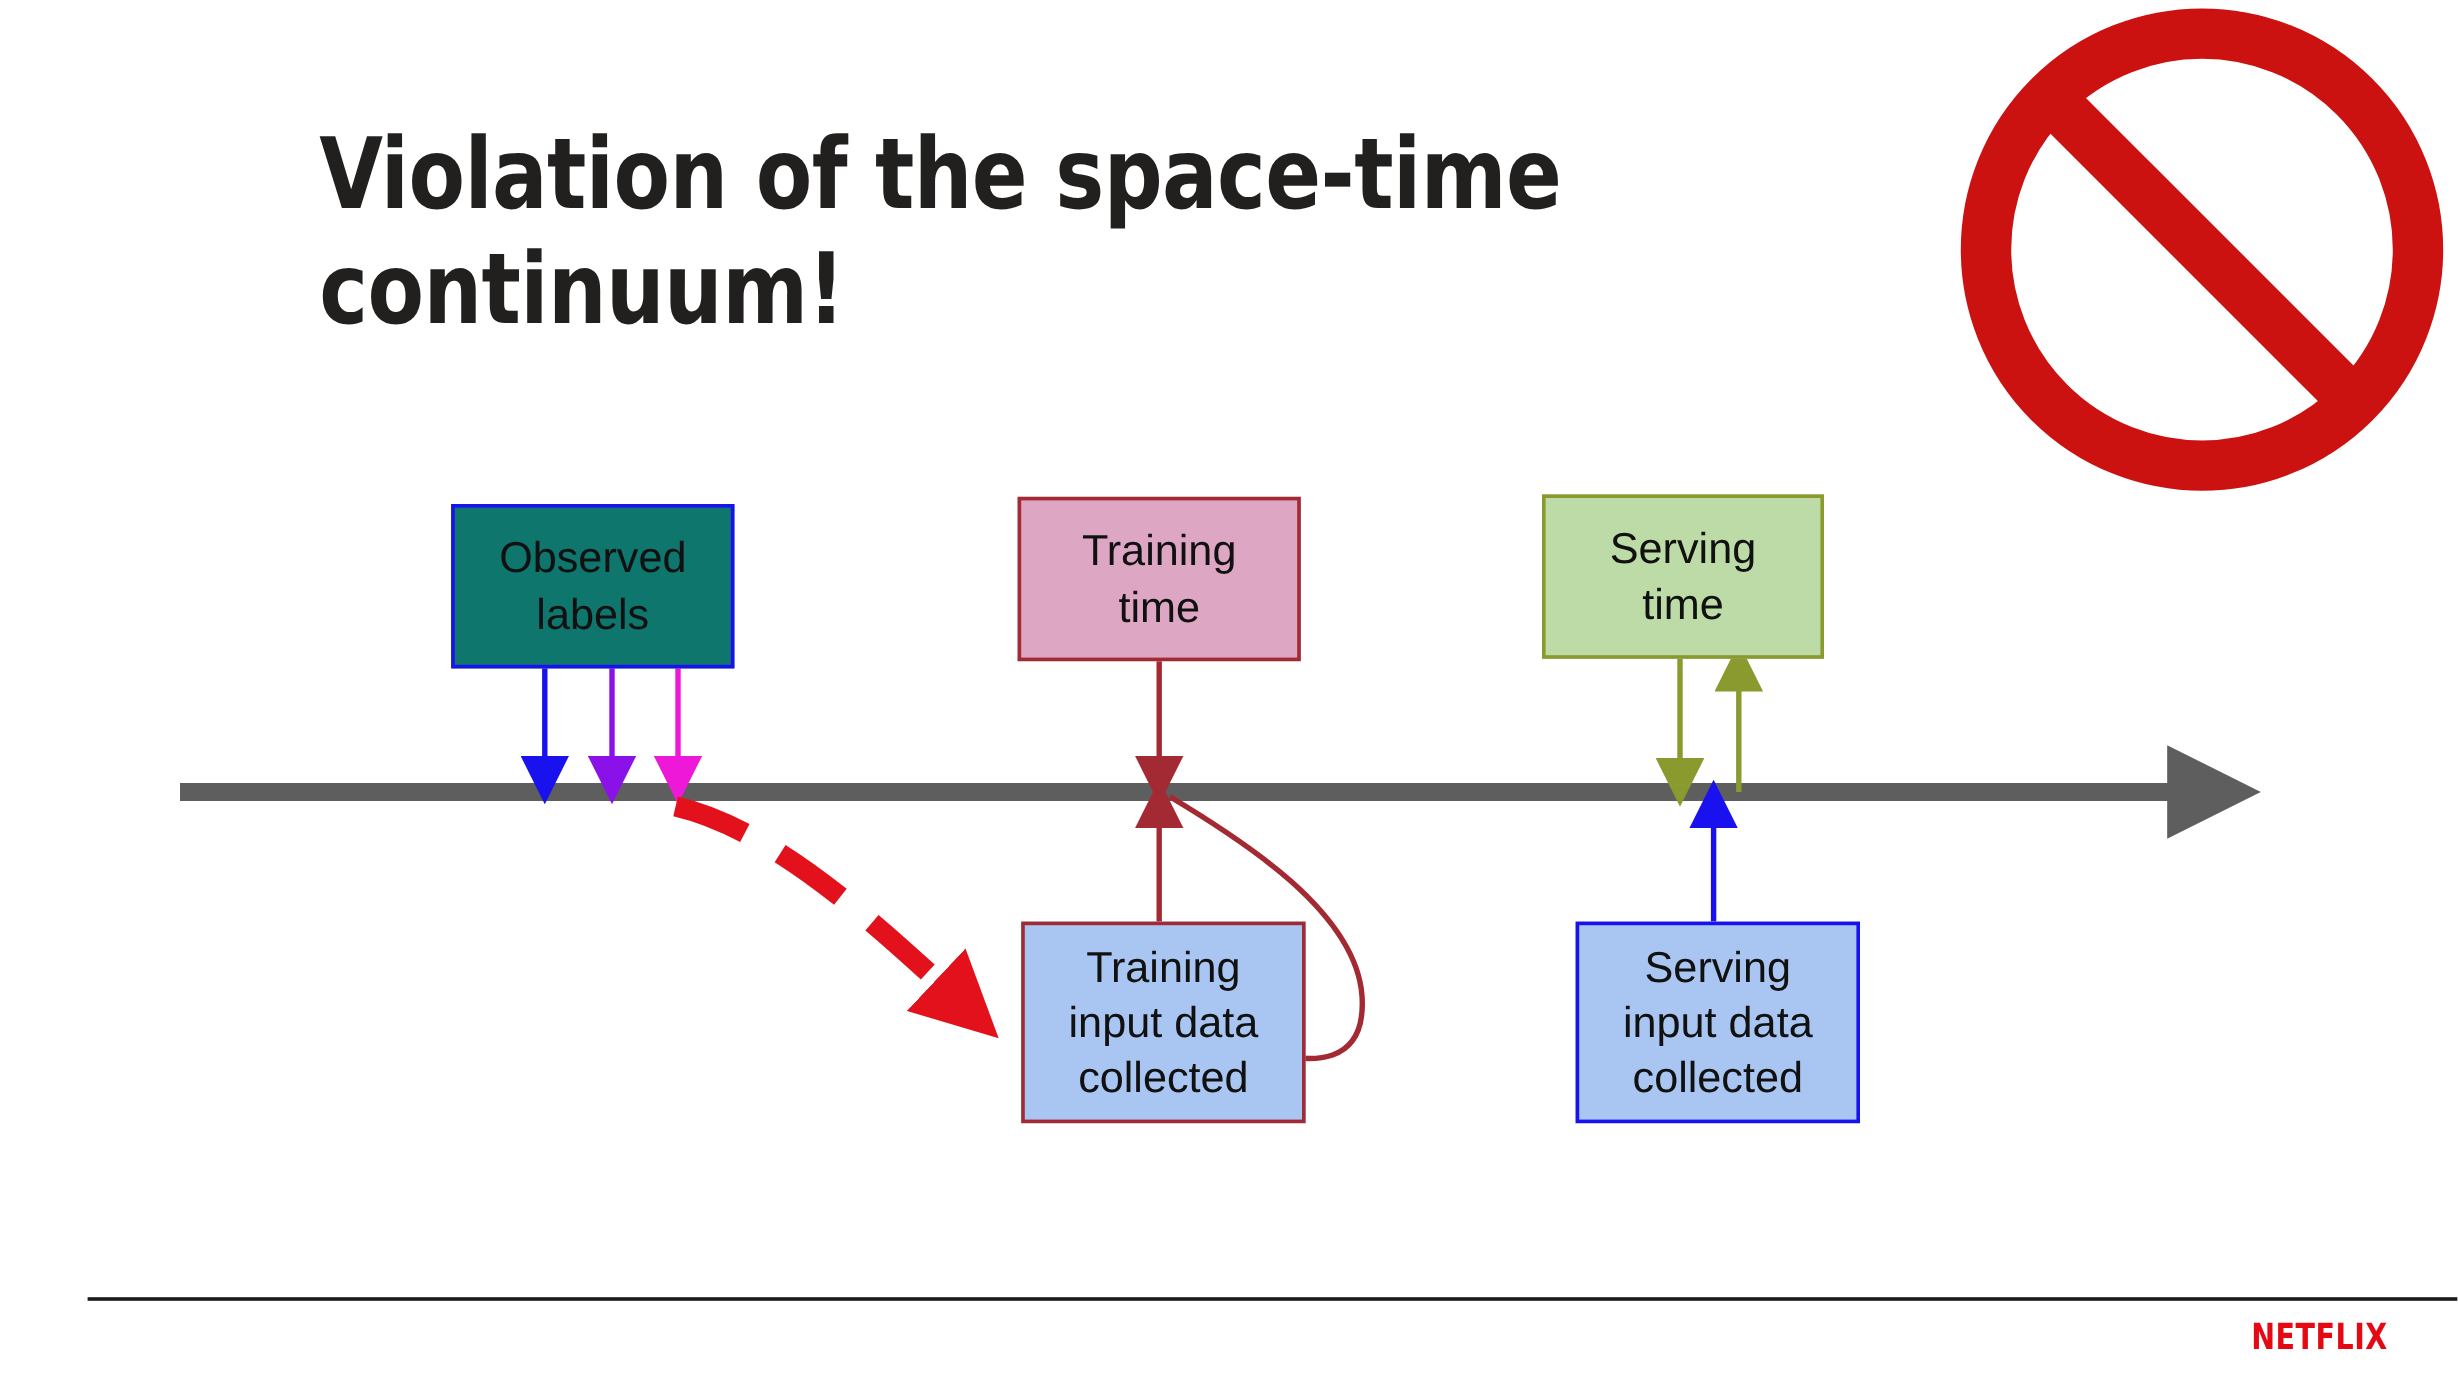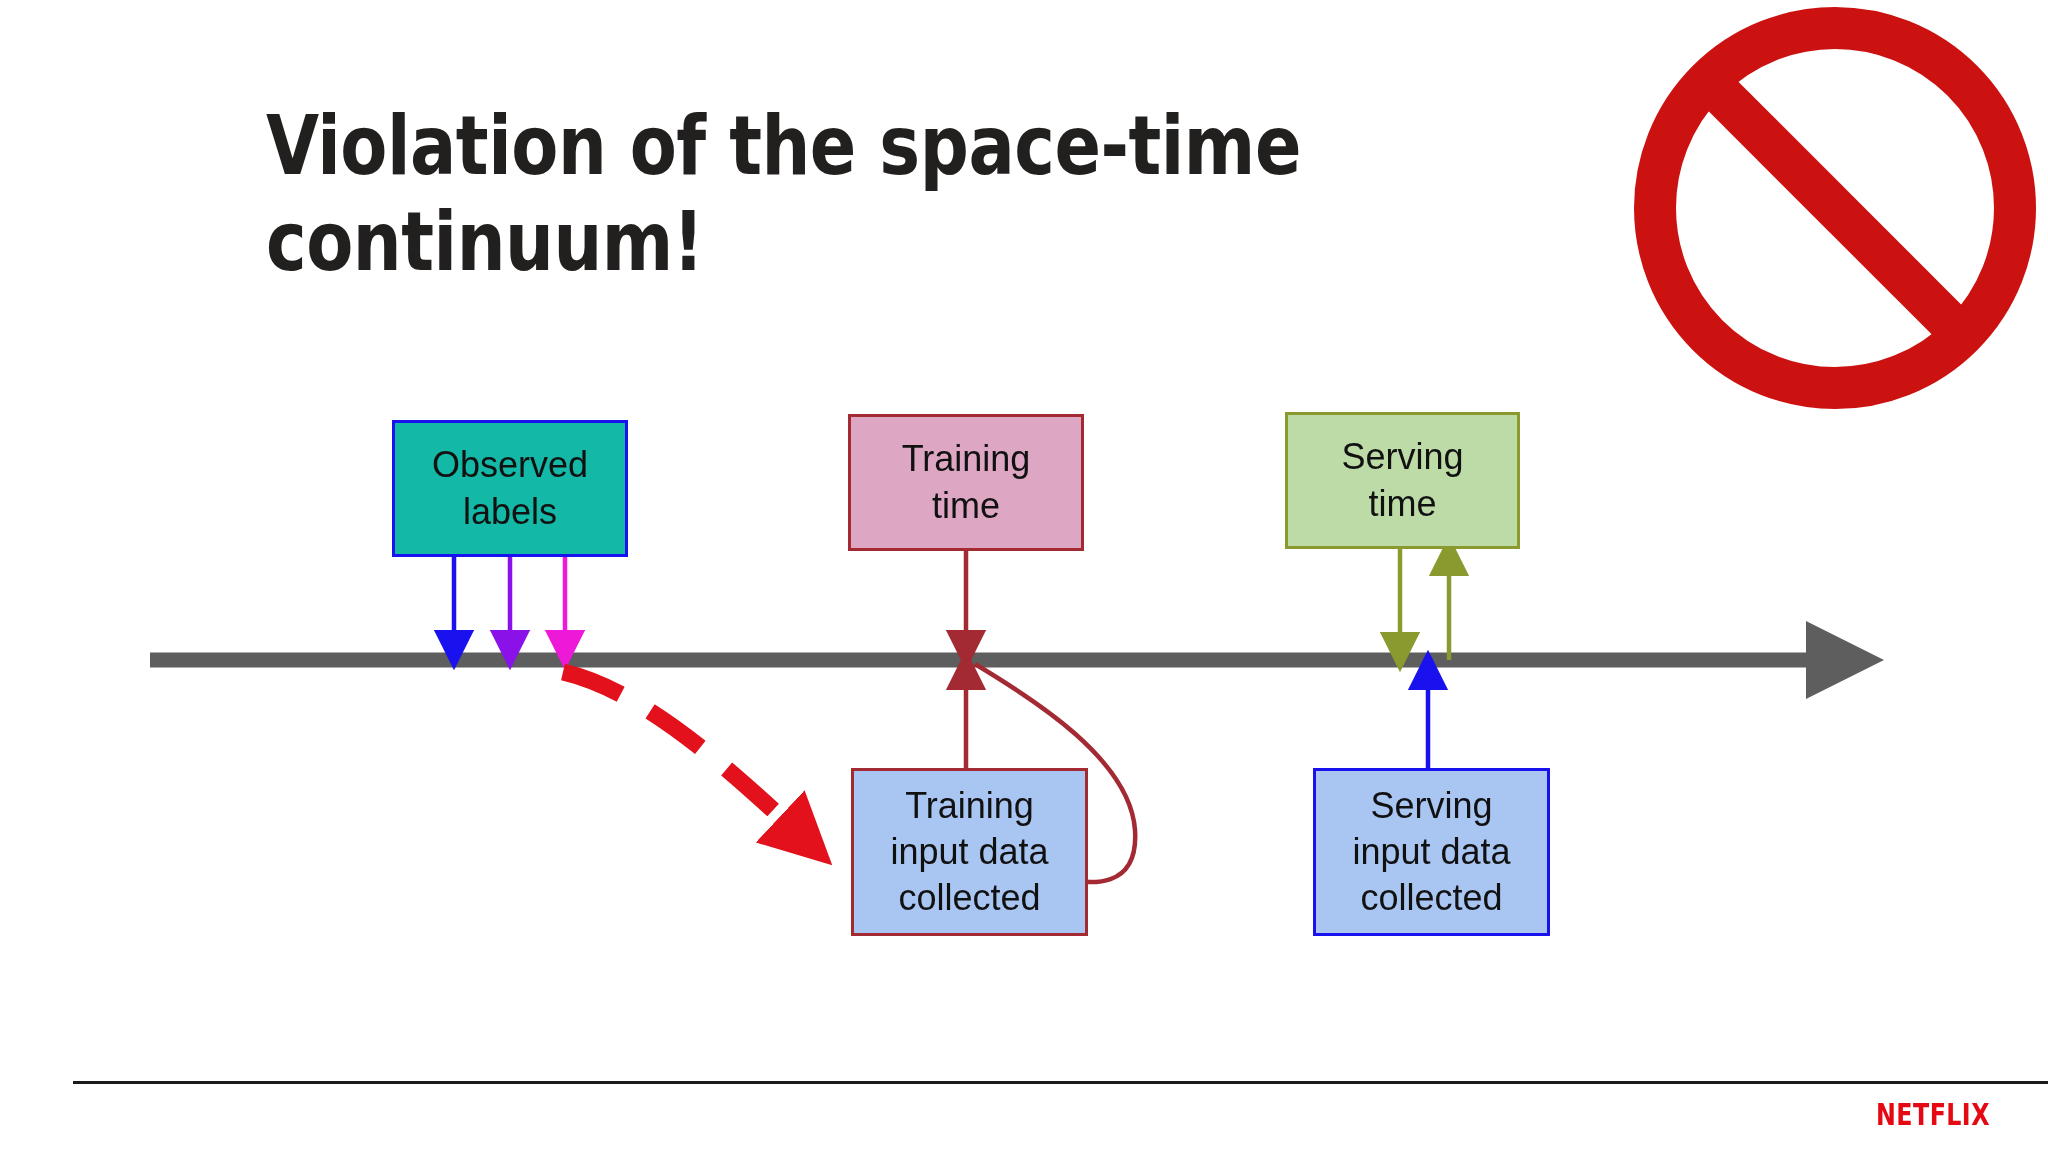--- a/index.html
+++ b/index.html
@@ -61,22 +61,22 @@
     justify-content: center;
     text-align: center;
     font-size: 36px;
     line-height: 1.28;
     color: #111111;
     font-family: "Liberation Sans", sans-serif;
     white-space: pre-line;
   }
 
   #box-observed-labels {
-    left: 392px; top: 420px; width: 236px; height: 137px;
-    background: #14b8a6;
+    left: 376px; top: 420px; width: 236px; height: 137px;
+    background: #0f766e;
     border: 3px solid #1a12ee;
   }
   #box-training-time {
     left: 848px; top: 414px; width: 236px; height: 137px;
     background: #dda7c4;
     border: 3px solid #a32a33;
   }
   #box-serving-time {
     left: 1285px; top: 412px; width: 235px; height: 137px;
     background: #bddba6;

